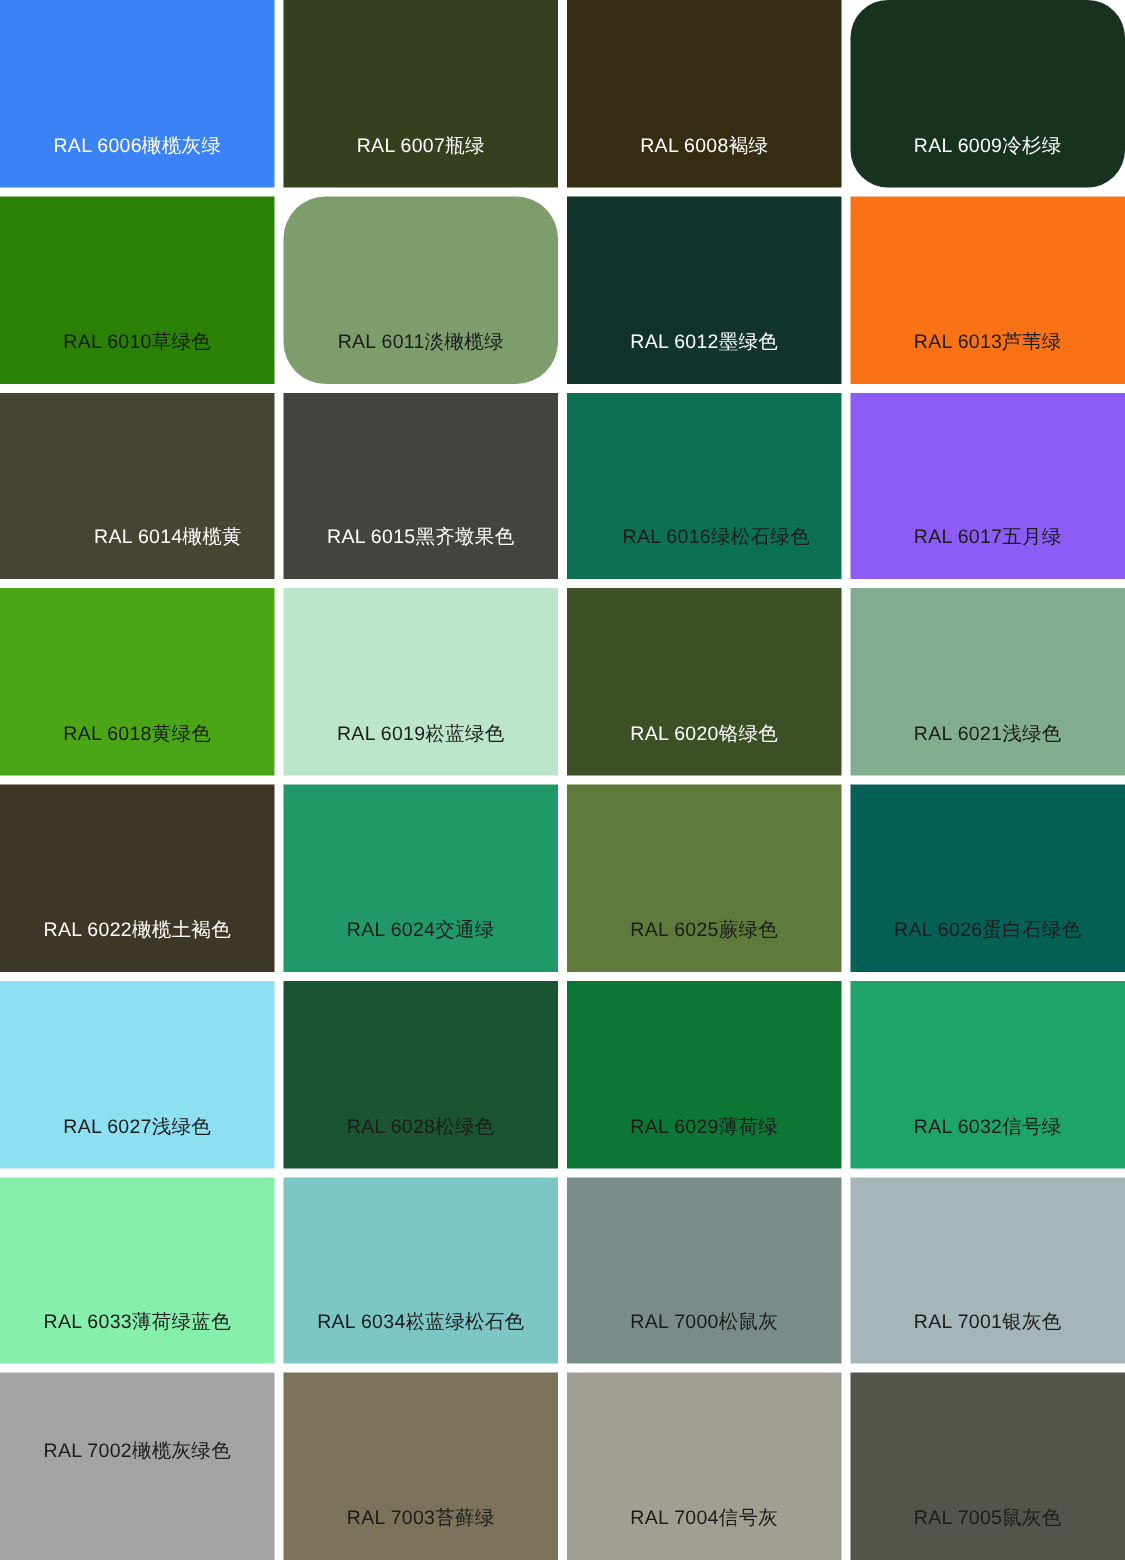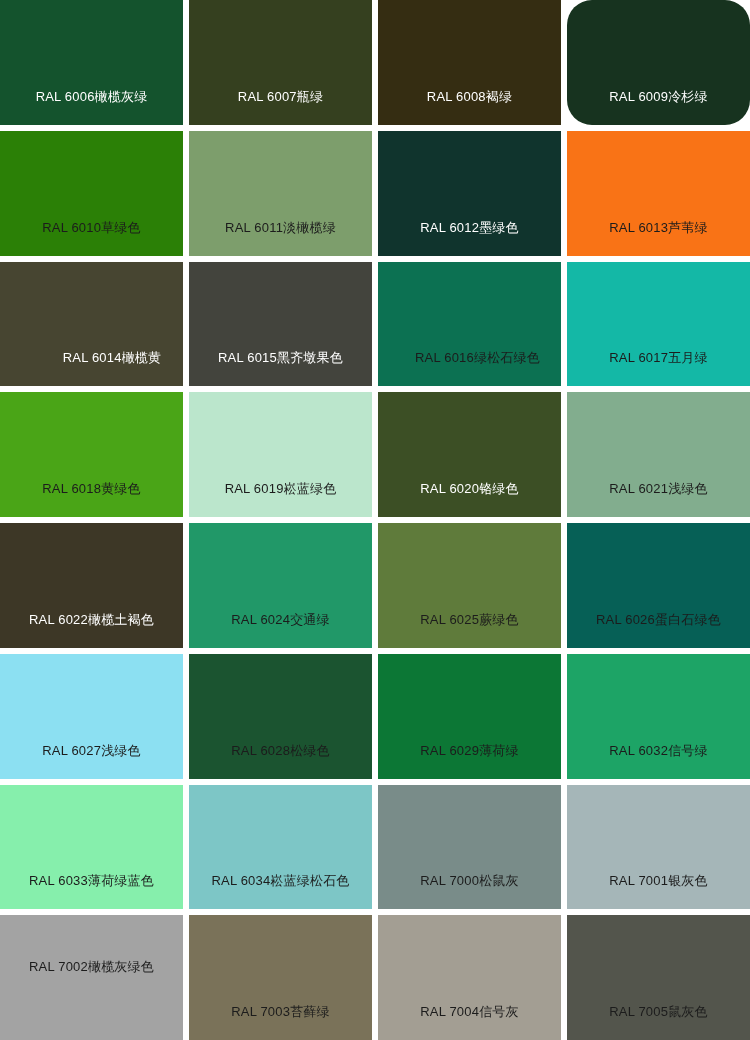--- a/index.html
+++ b/index.html
@@ -41,54 +41,54 @@
     white-space: nowrap;
     user-select: none;
   }
   .label-light { color: #ffffff; }
   .label-dark  { color: #1c1c1c; }
 </style>
 </head>
 <body>
 
 <div id="swatch-grid">
-    <div class="swatch" style="background-color: #14532d;">
+    <div class="swatch" style="background-color: #3b82f6;">
       <span class="swatch-label label-light">RAL 6006橄榄灰绿</span>
     </div>
     <div class="swatch" style="background-color: rgb(53, 64, 31);">
       <span class="swatch-label label-light">RAL 6007瓶绿</span>
     </div>
     <div class="swatch" style="background-color: rgb(53, 45, 18);">
       <span class="swatch-label label-light">RAL 6008褐绿</span>
     </div>
     <div class="swatch" style="background-color: rgb(23, 51, 31); border-radius: 25px;">
       <span class="swatch-label label-light">RAL 6009冷杉绿</span>
     </div>
     <div class="swatch" style="background-color: rgb(43, 128, 6);">
       <span class="swatch-label label-dark">RAL 6010草绿色</span>
     </div>
-    <div class="swatch" style="background-color: rgb(125, 158, 108);">
+    <div class="swatch" style="background-color: rgb(125, 158, 108); border-radius: 28px;">
       <span class="swatch-label label-dark">RAL 6011淡橄榄绿</span>
     </div>
     <div class="swatch" style="background-color: rgb(16, 52, 45);">
       <span class="swatch-label label-light">RAL 6012墨绿色</span>
     </div>
     <div class="swatch" style="background-color: #f97316;">
       <span class="swatch-label label-dark">RAL 6013芦苇绿</span>
     </div>
     <div class="swatch" style="background-color: rgb(71, 69, 49); padding-left: 41px;">
       <span class="swatch-label label-light">RAL 6014橄榄黄</span>
     </div>
     <div class="swatch" style="background-color: rgb(67, 68, 61);">
       <span class="swatch-label label-light">RAL 6015黑齐墩果色</span>
     </div>
     <div class="swatch" style="background-color: rgb(12, 113, 82); padding-left: 16px;">
       <span class="swatch-label label-dark">RAL 6016绿松石绿色</span>
     </div>
-    <div class="swatch" style="background-color: #14b8a6;">
+    <div class="swatch" style="background-color: #8b5cf6;">
       <span class="swatch-label label-dark">RAL 6017五月绿</span>
     </div>
     <div class="swatch" style="background-color: rgb(74, 165, 23);">
       <span class="swatch-label label-dark">RAL 6018黄绿色</span>
     </div>
     <div class="swatch" style="background-color: rgb(187, 230, 204);">
       <span class="swatch-label label-dark">RAL 6019崧蓝绿色</span>
     </div>
     <div class="swatch" style="background-color: rgb(60, 79, 37);">
       <span class="swatch-label label-light">RAL 6020铬绿色</span>

